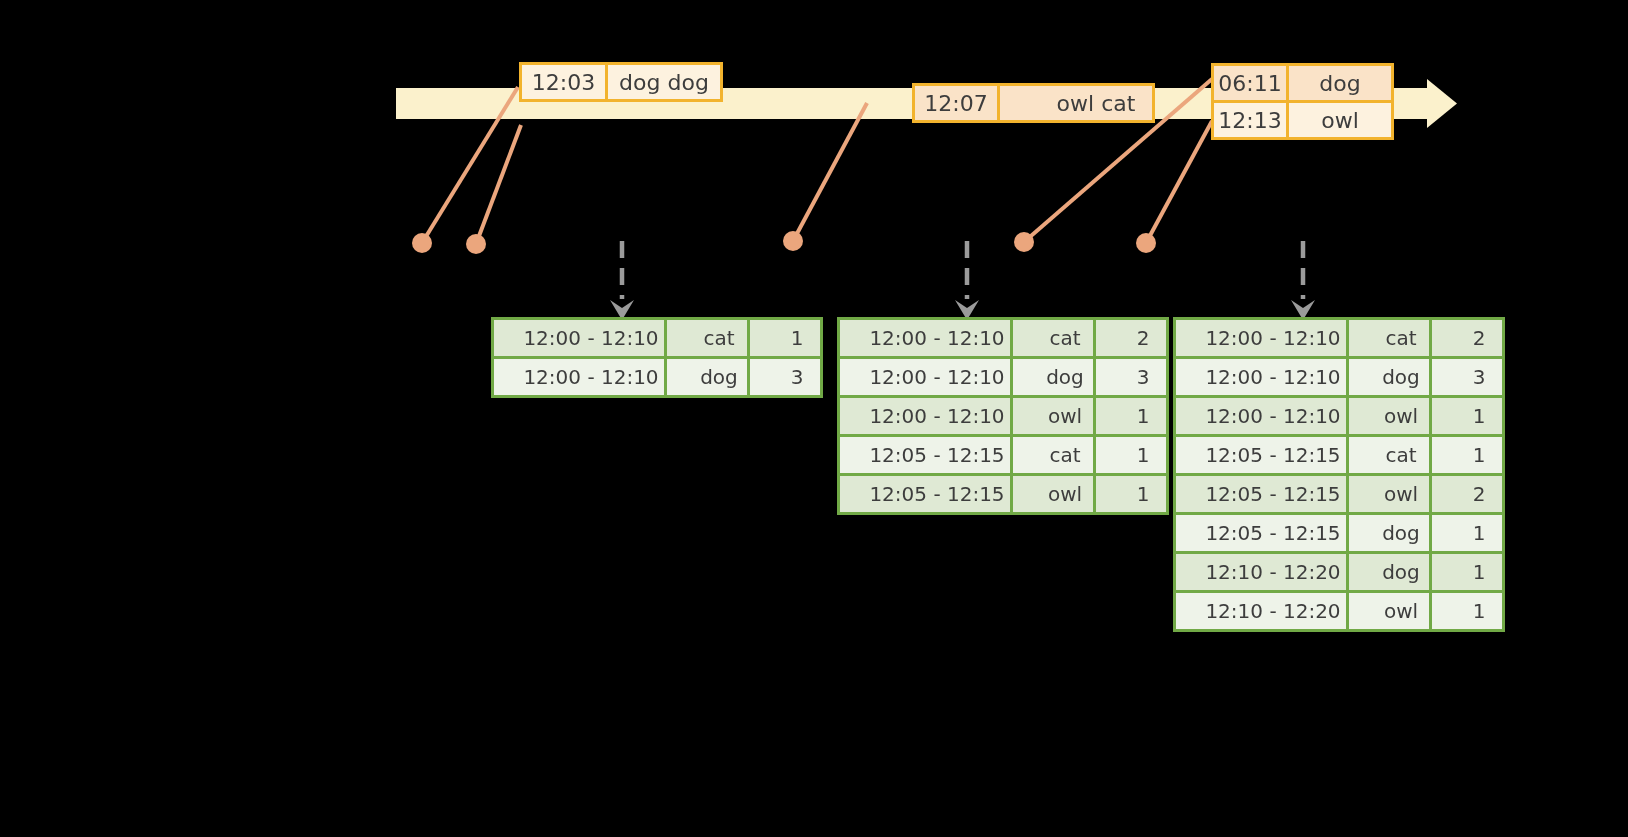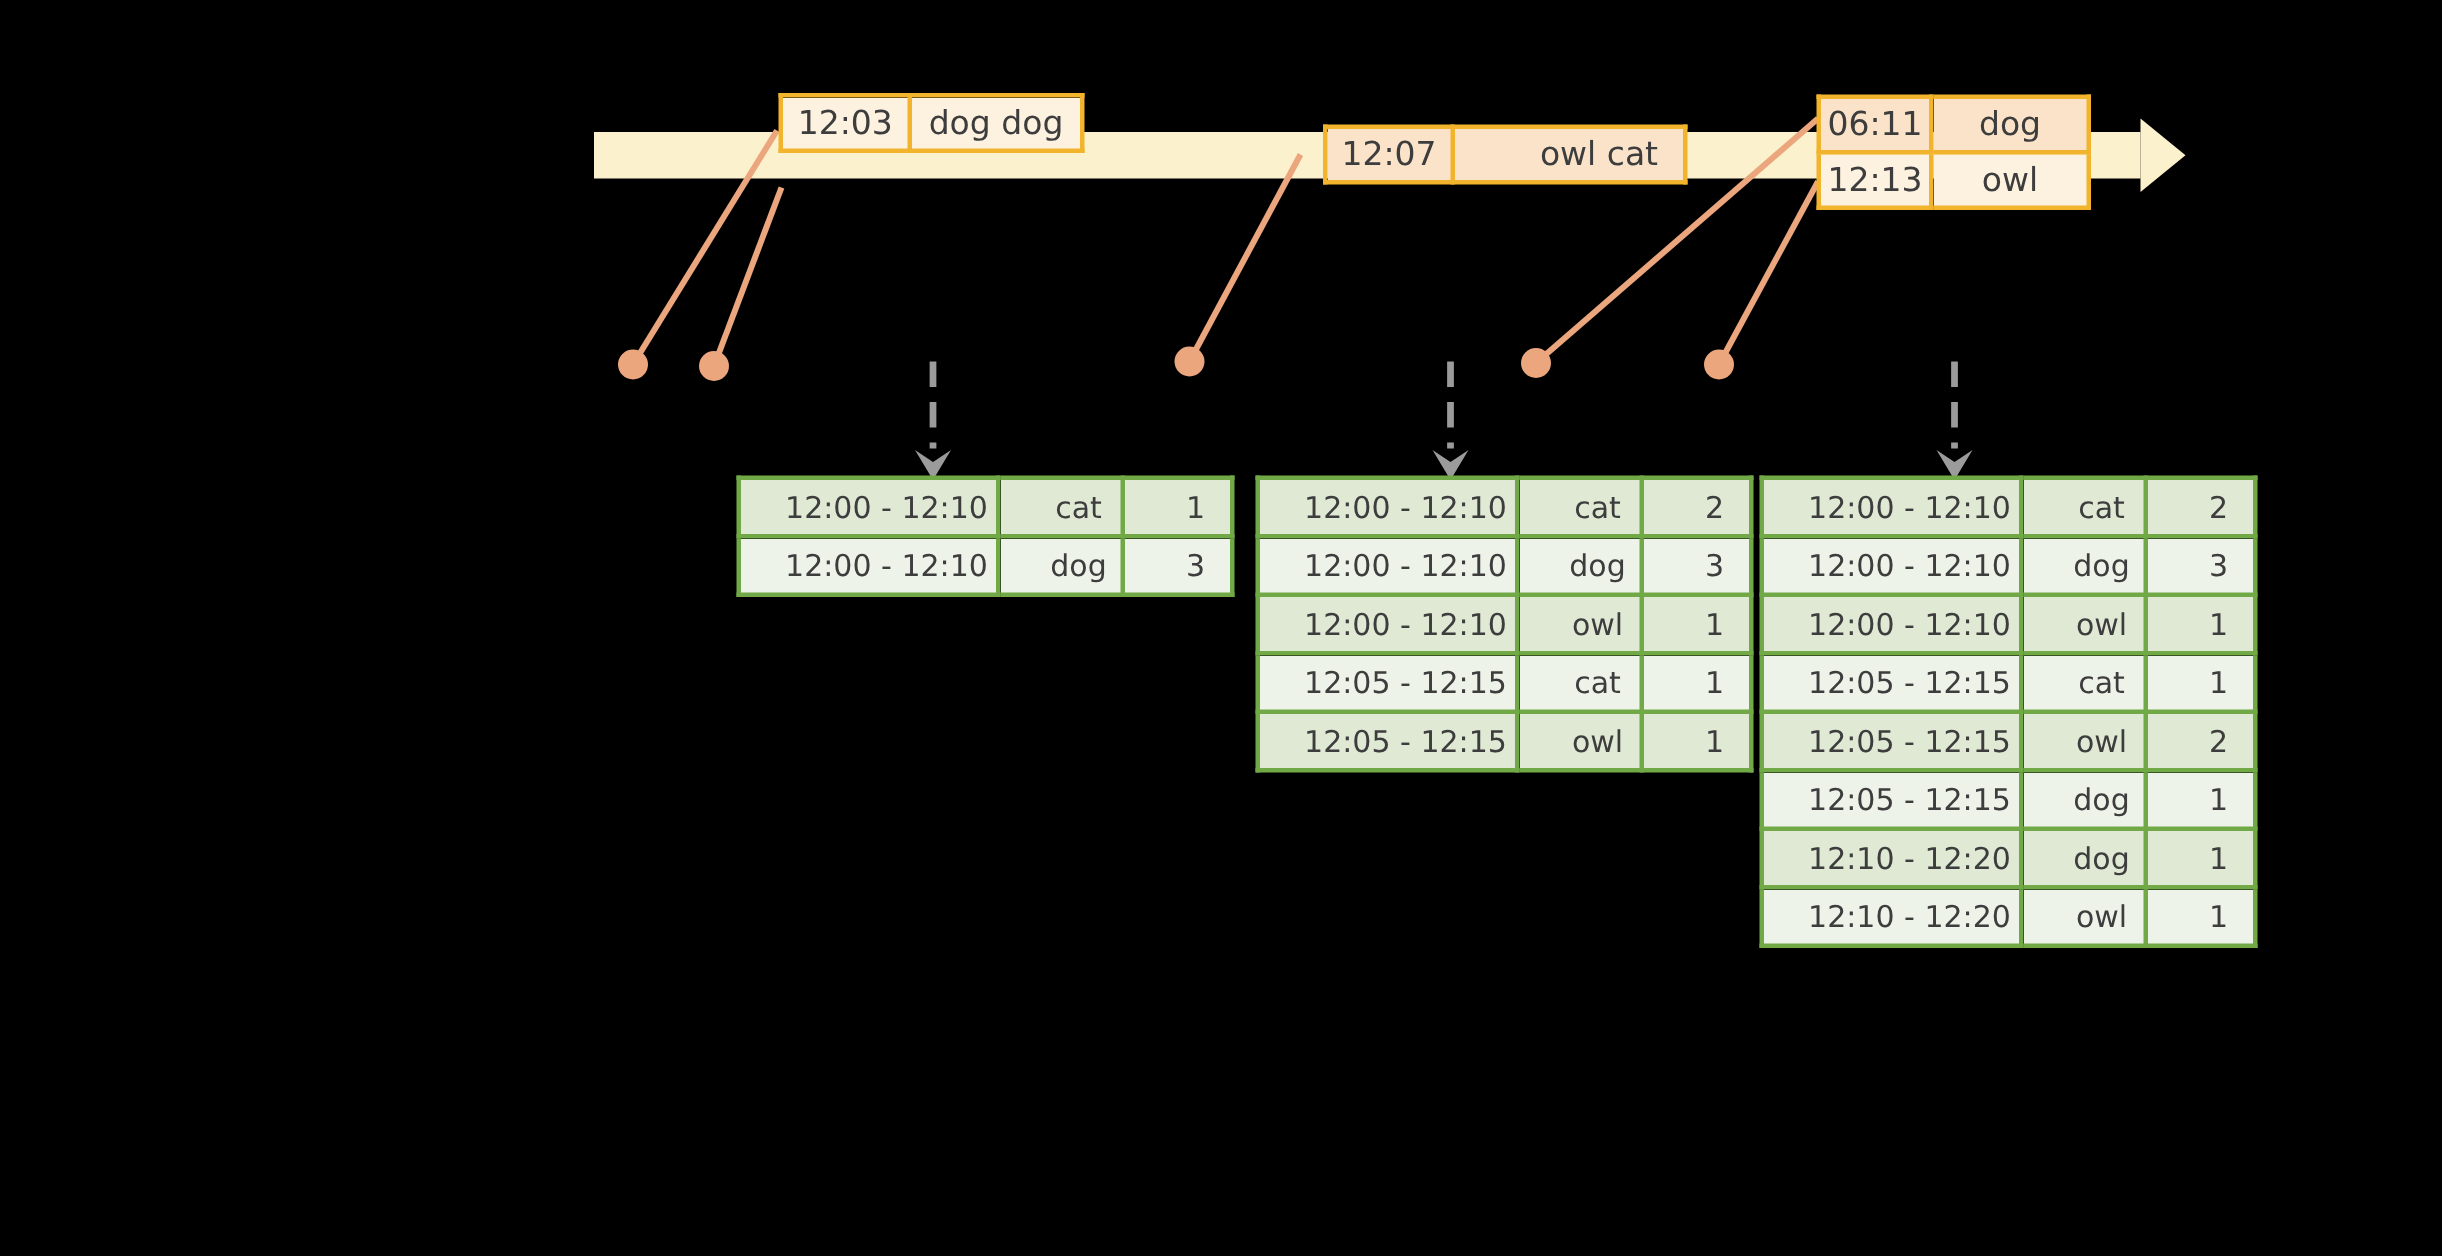--- a/index.html
+++ b/index.html
@@ -98,21 +98,21 @@
 
   <table class="event-table ev-wide" style="left:519px; top:62px;">
     <tbody>
     <tr class="even">
       <td class="t">12:03</td>
       <td class="w">dog dog</td>
     </tr>
   </tbody>
     </table>
 
-  <table class="event-table ev-mid" style="left:882px; top:83px;">
+  <table class="event-table ev-mid" style="left:912px; top:83px;">
     <tbody>
         <tr class="odd">
       <td class="t">12:07</td>
       <td class="w">owl cat</td>
     </tr>
   </tbody>
     </table>
 
   <table class="event-table ev-narrow" style="left:1211px; top:63px;">
     <tbody>

